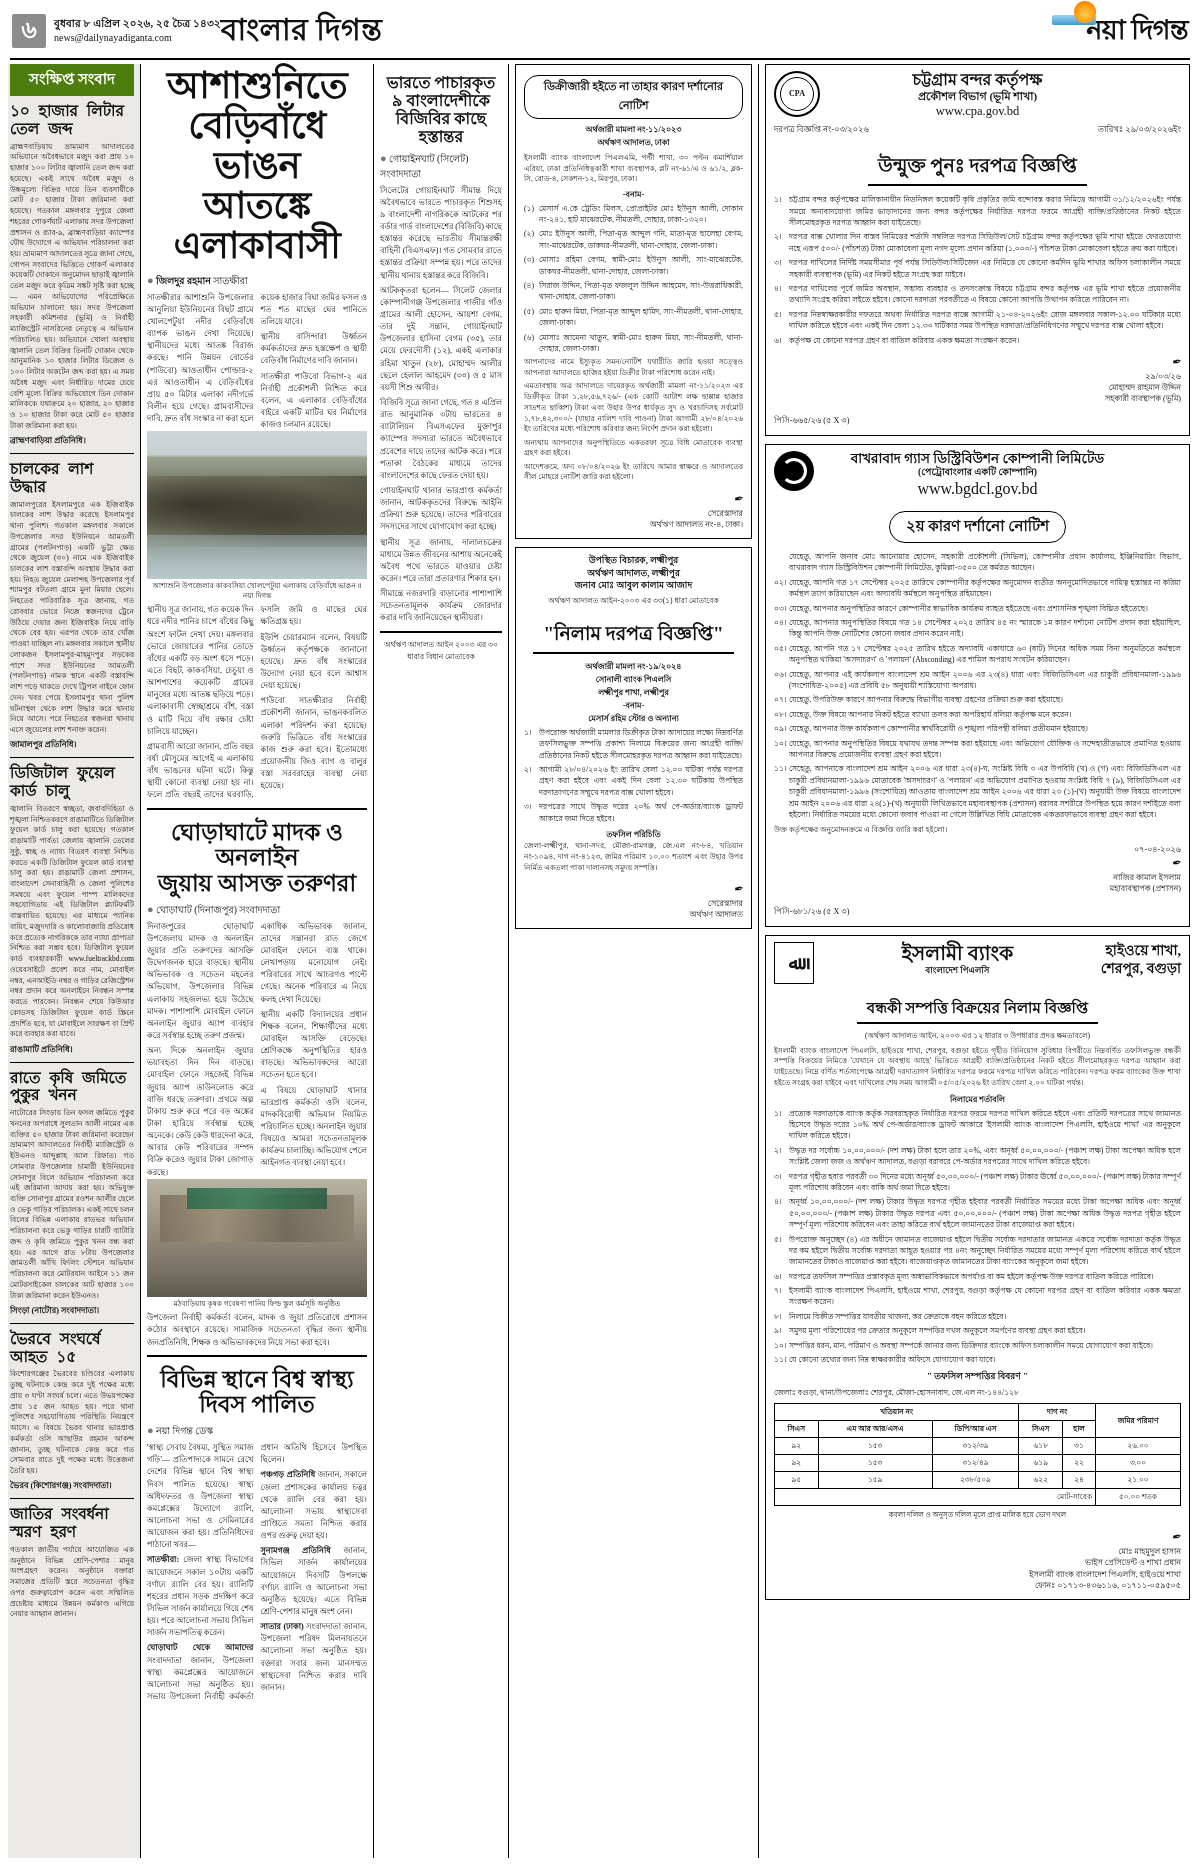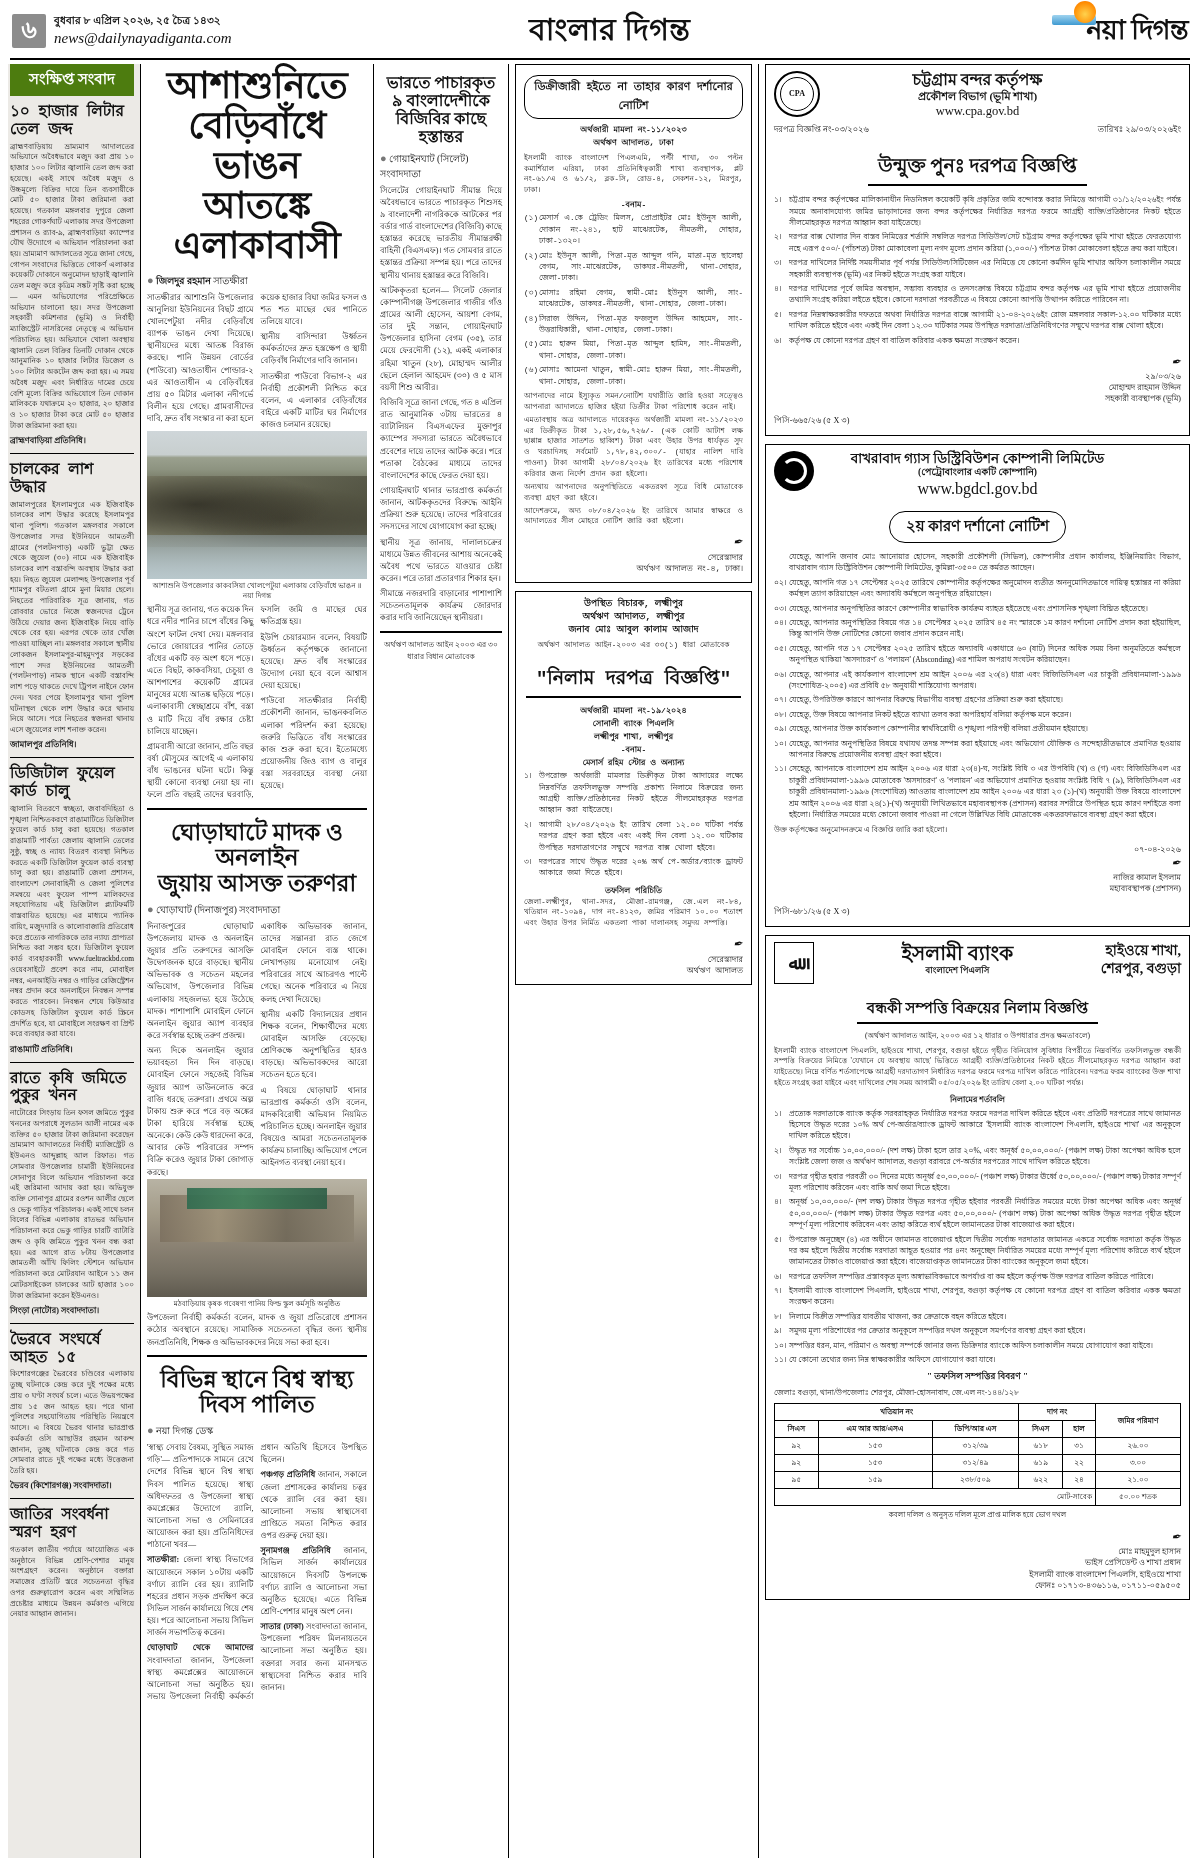--- a/index.html
+++ b/index.html
@@ -17,43 +17,43 @@
   
   .masthead { display:flex; align-items:center; height:52px; padding:2px 4px 4px; }
   .mh-logo {
     width:34px; height:34px; background:#8c8c8c; color:#fff;
     display:flex; align-items:center; justify-content:center;
     font-size:24px; font-weight:bold; border-radius:2px; flex:0 0 auto;
     font-family:"Liberation Serif",serif;
   }
   .mh-dateblock { margin-left:8px; line-height:1.35; }
   .mh-date { font-size:10.5px; font-weight:600; letter-spacing:.1px; }
-  .mh-mail { font-size:15px; font-family:"Liberation Serif",serif;font-style:italic; }
-  .mh-center { flex:1; text-align:center; }
+  .mh-mail { font-size:10px; font-family:"Liberation Serif",serif; }
+  .mh-center { flex:1; text-align:left; }
   .mh-title { font-size:30px; font-weight:bold; letter-spacing:.5px; }
   .mh-right { flex:0 0 auto; text-align:right; position:relative; width:200px; }
   .mh-brand { font-size:27px; font-weight:bold; letter-spacing:-.5px; display:inline-block; position:relative; padding-left:34px;}
   .mh-sun {
     position:absolute; left:22px; top:-8px; width:22px; height:22px;
     background:radial-gradient(circle at 50% 60%, #ffd24d 0%, #ff8a00 70%, #ff6a00 100%);
     border-radius:50%;
   }
   .mh-water {
     position:absolute; left:0px; top:6px; width:44px; height:10px;
     background:linear-gradient(#9fd3ef,#3f9ad1); border-radius:2px;
   }
   .mh-rule { border-top:2px solid #000; margin:0 2px 4px; }
 
   
   .grid { display:flex; gap:0; align-items:stretch; height:1794px; }
   .col { position:relative; }
   .c1 { width:133px; padding:0 6px 0 2px; border-right:1px solid #000; }
   .c2 { width:233px; padding:0 6px; border-right:1px solid #000; }
   .c3 { width:135px; padding:0 6px; border-right:1px solid #000; }
-  .c4 { width:250px; padding:0 6px; border-right:1px solid #000;font-family:Liberation Mono, monospace; }
+  .c4 { width:250px; padding:0 6px; border-right:1px solid #000; }
   .c5 { width:433px; padding:0 2px 0 6px; }
 
   
   .kicker-bar {
     background:#4d7c0f; color:#fff; text-align:center;
     font-size:15px; font-weight:bold; padding:3px 0 4px; margin-bottom:4px;
   }
   h2.sub-head {
     font-size:15.5px; font-weight:bold; margin:8px 0 2px; line-height:1.15;
     letter-spacing:-.2px;

